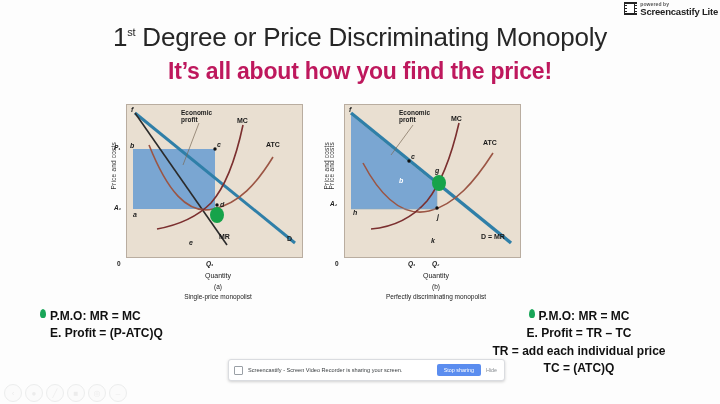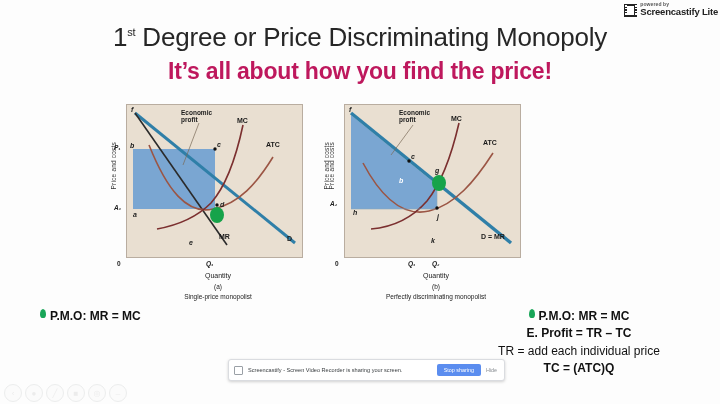--- a/index.html
+++ b/index.html
@@ -5,21 +5,21 @@
   html,body{margin:0;padding:0;}
   body{
     width:720px;height:404px;overflow:hidden;
     background:#ffffff;
     font-family:"Liberation Sans", sans-serif;
     position:relative;
   }
   .stage{position:absolute;inset:0;background:#fdfdfd;}
 
   
-  .castify{position:absolute;top:2px;right:2px;display:flex;align-items:flex-end;gap:3px;margin-left:29px;}
+  .castify{position:absolute;top:2px;right:2px;display:flex;align-items:flex-start;gap:3px;margin-left:29px;}
   .castify .film{width:13px;height:13px;background:#222;display:grid;
       grid-template-columns:3px 1fr 3px;align-items:stretch;}
   .castify .film .perf{display:flex;flex-direction:column;justify-content:space-around;padding:1px 0;}
   .castify .film .perf i{display:block;width:2px;height:1.5px;background:#fff;margin:0 auto;}
   .castify .film .mid{background:#fff;margin:2px 0;}
   .castify .txt{line-height:1;}
   .castify .pw{font-size:5px;color:#555;display:block;font-weight:bold;letter-spacing:.1px;}
   .castify .nm{font-size:9.5px;color:#222;display:block;font-weight:bold;letter-spacing:-.2px;}
 
   
@@ -208,31 +208,34 @@
     <span class="xcap" style="top:172px;">Quantity</span>
     <span class="panelno" style="top:183px;">(b)</span>
     <span class="figcap" style="top:193px;">Perfectly discriminating monopolist</span>
   </div>
 
   <div class="notes notes-left">
     <div class="row">
       <span class="bullet"></span>
       <span>P.M.O:  MR = MC</span>
     </div>
+    <div style="padding-left:10px;">
+      <span>E. Profit = (P-ATC)Q</span>
+    </div>
   </div>
 
   <div class="notes notes-right">
     <div class="row" style="justify-content:center;">
       <span class="bullet"></span>
       <span>P.M.O:  MR = MC</span>
     </div>
     <div>
       <span>E. Profit = TR – TC</span>
     </div>
-    <div style="font-weight:normal;">
+    <div style="font-weight:bold;">
       <span>TR = add each individual price</span>
     </div>
     <div style="font-weight:bold;">
       <span>TC = (ATC)Q</span>
     </div>
   </div>
 
   <div class="sharebar">
     <span class="sicon"></span>
     <span class="stext">Screencastify - Screen Video Recorder is sharing your screen.</span>

